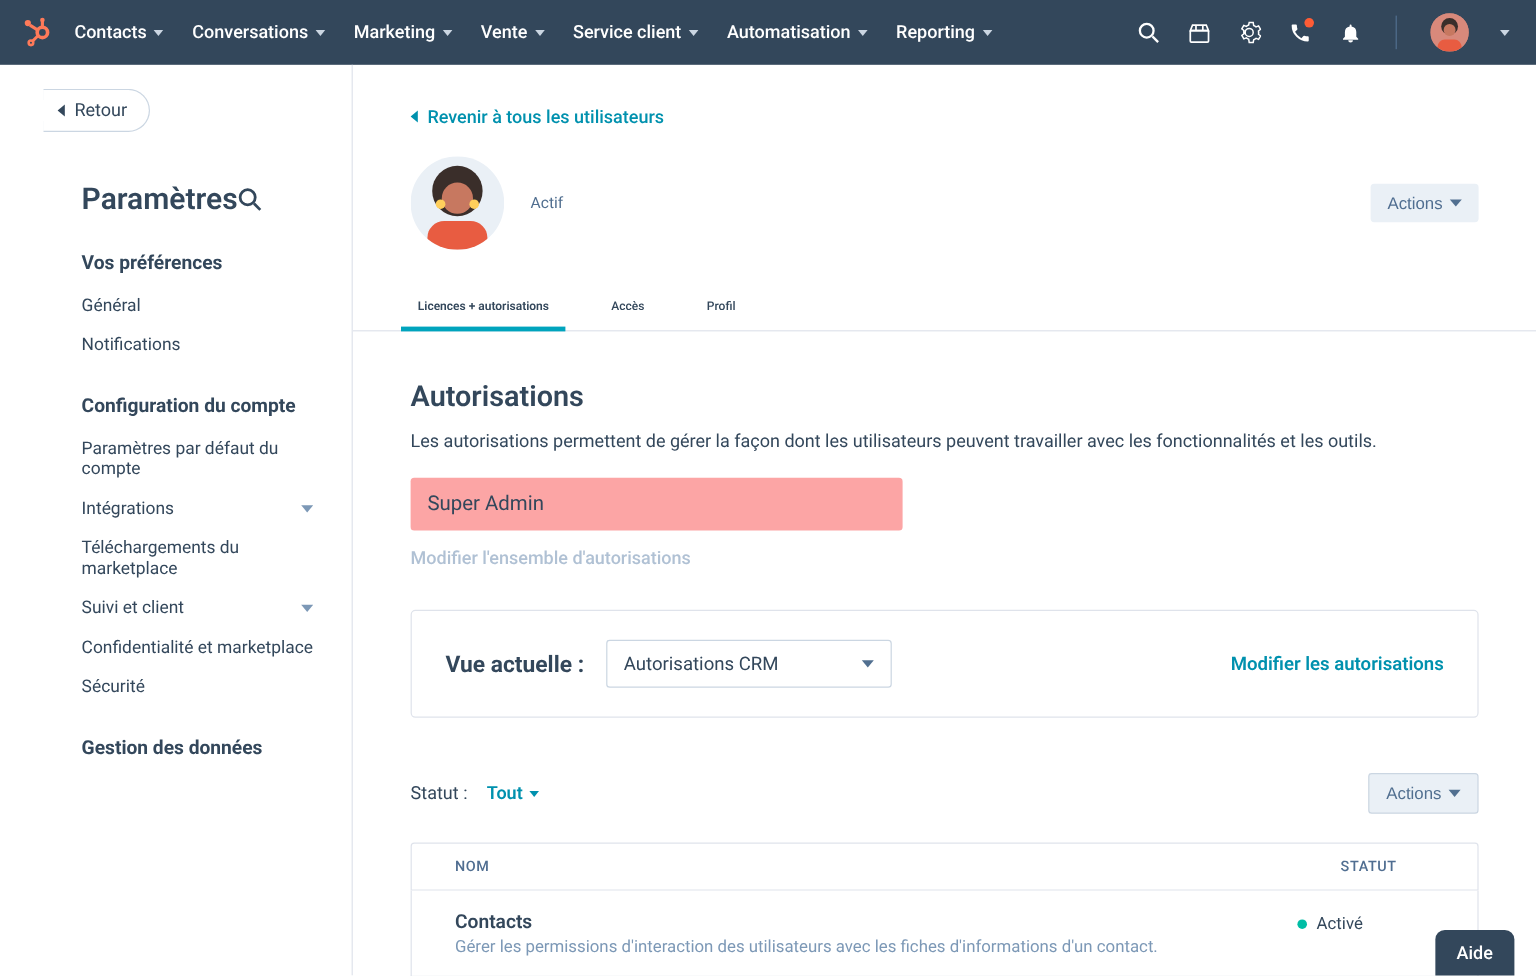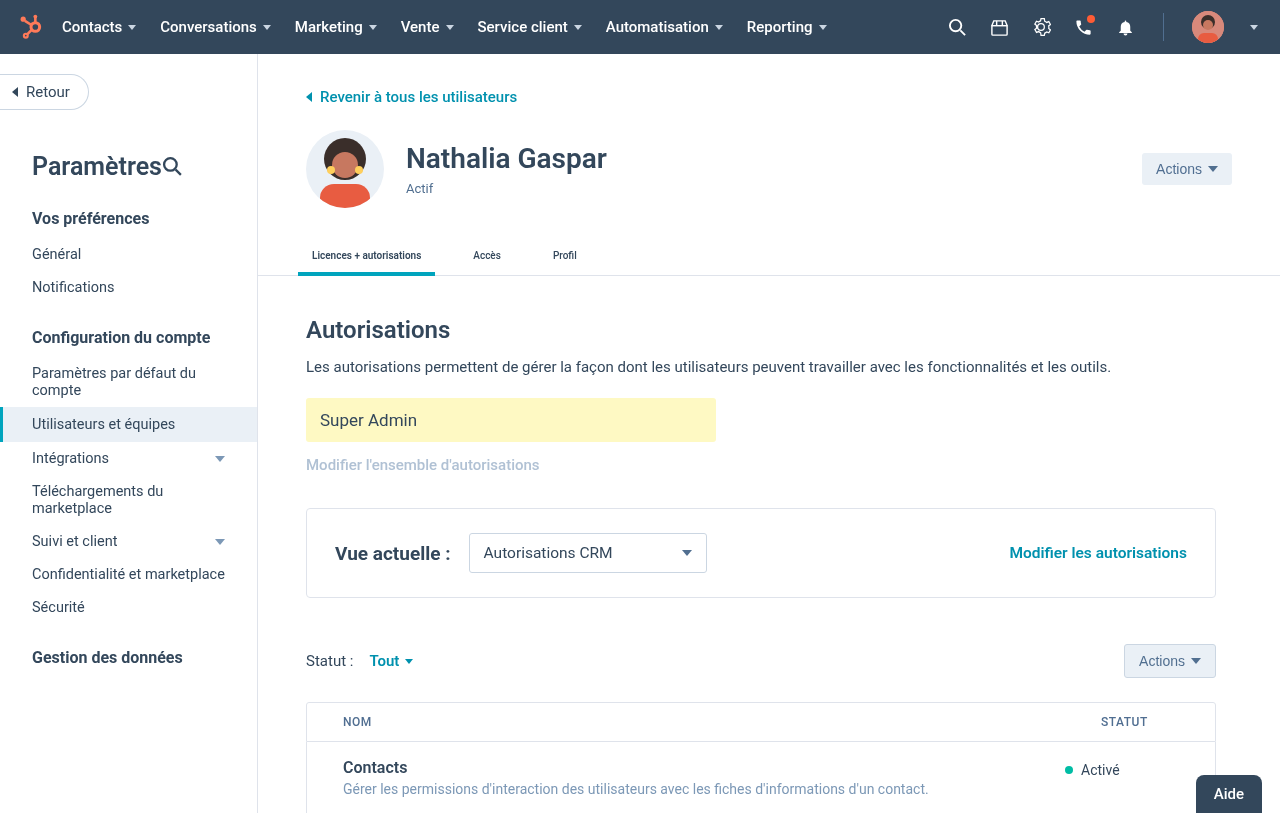--- a/index.html
+++ b/index.html
@@ -45,21 +45,21 @@
     width: 8px; height: 8px; background: #ff5c35; border-radius: 50%;
   }
   .divider-v { width: 1px; height: 28px; background: #516f90; margin-left: 6px; }
   .avatar-top {
     width: 32px; height: 32px; border-radius: 50%; background:#d8897b;
     display:flex;align-items:center;justify-content:center;overflow:hidden;
     margin-left: 6px;
   }
 
   
-  .shell { display: flex; height: calc(100% - 54px); }
+  .shell { display: flex; height: calc(100% - 54px); padding-left: 36px; }
 
   
   .sidebar {
     width: 258px; border-right: 1px solid #dfe3eb;
     padding-top: 20px;
     overflow-y: auto;
     position: relative;
   }
   .back-pill {
     position:absolute; left:0; top:20px;
@@ -116,21 +116,21 @@
 
   .tabs { display:flex; gap: 40px; border-bottom:1px solid #dfe3eb; margin-top: 28px; margin-left:-48px; margin-right:-48px; padding: 0 48px;}
   .tab { padding: 14px 6px; cursor:pointer; font-size:10px; font-weight:500; color:#33475b; position:relative;}
   .tab.active { color:#33475b; font-weight:600;}
   .tab.active::after { content:''; position:absolute; left:-8px; right:-8px; bottom:-1px; height:4px; background:#00a4bd;}
 
   .panel { padding: 40px 0 0 0; max-width: 910px;}
   h2.section-h { font-size: 24px; font-weight:600; margin-bottom: 14px;}
   .desc { color:#33475b; font-size:15px; margin-bottom: 22px;}
   .field-label { font-weight:700; font-size:15px; margin-bottom:10px;}
-  .readonly-box { background:#fef9c3; padding: 12px 14px; border-radius:3px; width: 410px; font-size:17px; margin-bottom: 14px;}
+  .readonly-box { background:#fca5a5; padding: 12px 14px; border-radius:3px; width: 410px; font-size:17px; margin-bottom: 14px;}
   .disabled-link { color:#b0c1d4; font-weight:500; font-size:15px; cursor:default;}
 
   .view-card { border:1px solid #dfe3eb; border-radius:4px; padding: 24px 28px; margin-top: 34px; display:flex; align-items:center; justify-content:space-between;}
   .view-left { display:flex; align-items:center; gap: 18px;}
   .view-label { font-weight:700; font-size:19px;}
   .select-box {
     border:1px solid #cbd6e2; border-radius:3px; padding: 10px 14px; width: 238px;
     display:flex; align-items:center; justify-content:space-between; cursor:pointer;
     font-size:15.5px;
   }
@@ -279,23 +279,20 @@
           <span class="side-link-text">Général</span>
         </div>
       <div class="side-link">
           <span class="side-link-text">Notifications</span>
         </div>
 
       <div class="section-label">Configuration du compte</div>
       <div class="side-link">
           <span class="side-link-text">Paramètres par défaut du compte</span>
         </div>
-      <div class="side-link active">
-          <span class="side-link-text">Utilisateurs et équipes</span>
-        </div>
       <div class="side-link">
           <span class="side-link-text">Intégrations</span>
           <span class="chev-down-side"></span>
         </div>
       <div class="side-link">
           <span class="side-link-text">Téléchargements du marketplace</span>
         </div>
       <div class="side-link">
           <span class="side-link-text">Suivi et client</span>
           <span class="chev-down-side"></span>
@@ -322,21 +319,20 @@
         <svg width="78" height="78" viewBox="0 0 78 78">
             <rect width="78" height="78" fill="#eaf0f6"></rect>
             <circle cx="39" cy="29" r="21" fill="#3a2e2a"></circle>
             <circle cx="39" cy="35" r="13" fill="#c77860"></circle>
             <circle cx="25" cy="40" r="4" fill="#ffcf5c"></circle>
             <circle cx="53" cy="40" r="4" fill="#ffcf5c"></circle>
             <rect x="14" y="54" width="50" height="30" rx="14" fill="#e85c41"></rect>
           </svg>
       </div>
       <div>
-        <div class="user-name">Nathalia Gaspar</div>
         <div class="user-status">Actif</div>
       </div>
       <div class="spacer"></div>
       <button class="actions-btn">
         <span>Actions</span>
         <span class="caret-down-dark"></span>
       </button>
     </div>
 
     <div class="tabs">

